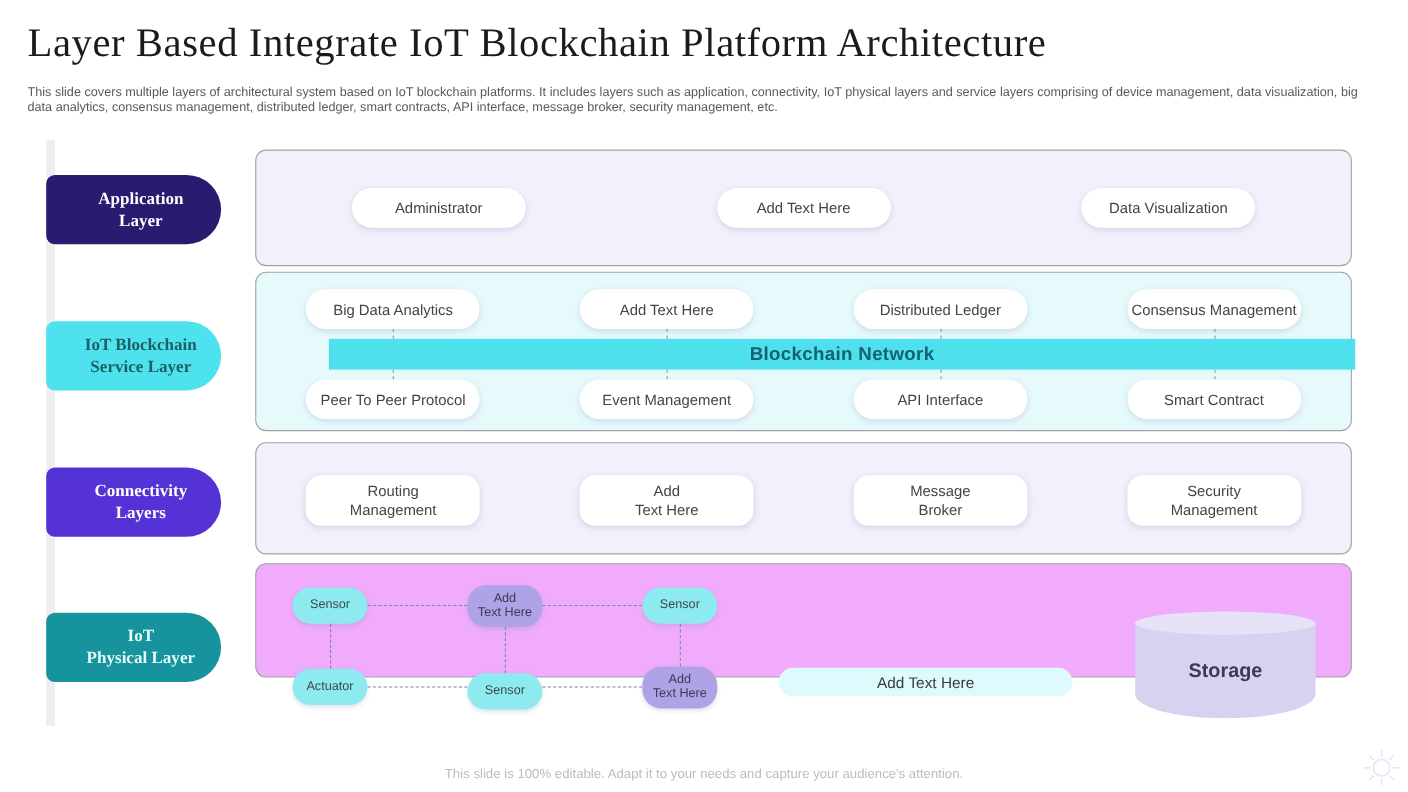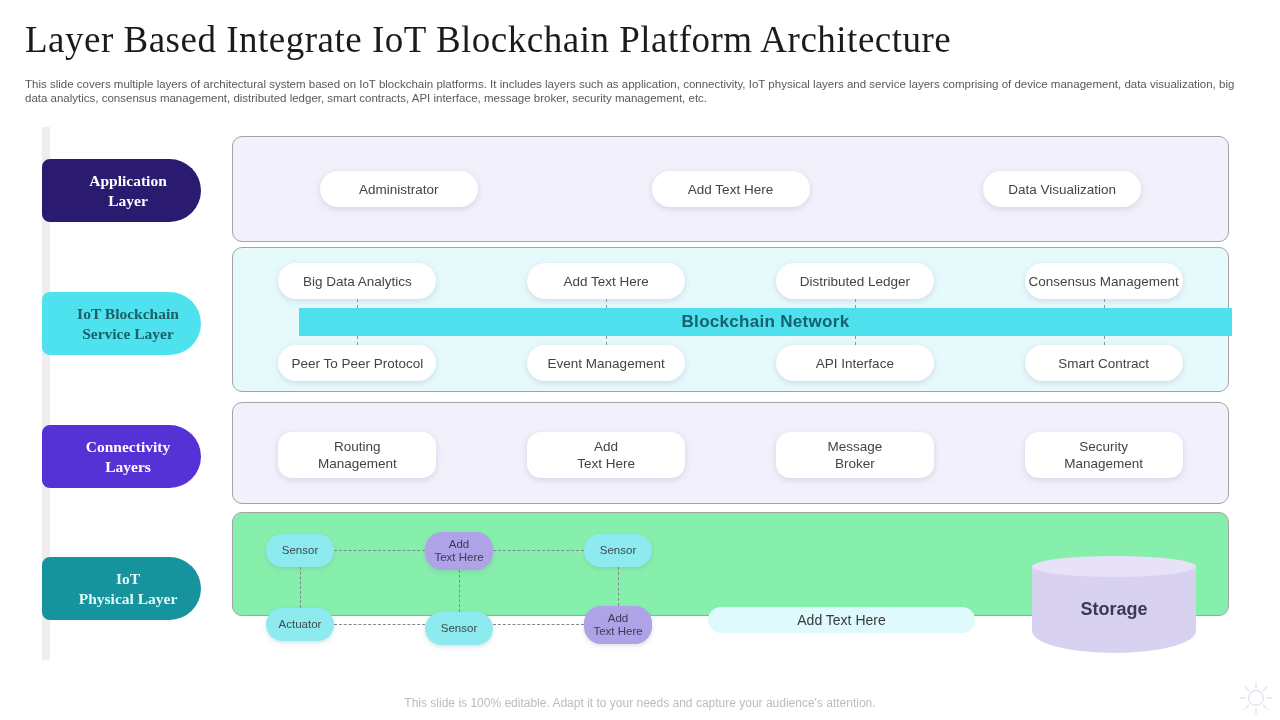--- a/index.html
+++ b/index.html
@@ -36,21 +36,21 @@
   .layer-phys   { top: 557px; background: #17939d; color: #e4fbfa; }
 
   
   .box {
     position: absolute; left: 232px; width: 997px;
     border: 1px solid #a3a3a3; border-radius: 10px;
   }
   .box-app  { top: 136px; height: 106px; background: #f2f0fb; }
   .box-svc  { top: 247px; height: 145px; background: #e6fafc; }
   .box-conn { top: 402px; height: 102px; background: #f2f0fb; }
-  .box-phys { top: 512px; height: 104px; background: #86efac; }
+  .box-phys { top: 512px; height: 104px; background: #f0abfc; }
 
   .row4 {
     position: absolute; left: 0; width: 100%;
     display: flex;
   }
   .col { flex: 1 1 0; display: flex; justify-content: center; }
 
   .white-pill {
     width: 158px; height: 36px; background: #ffffff;
     border-radius: 18px; display: flex; align-items: center; justify-content: center;

